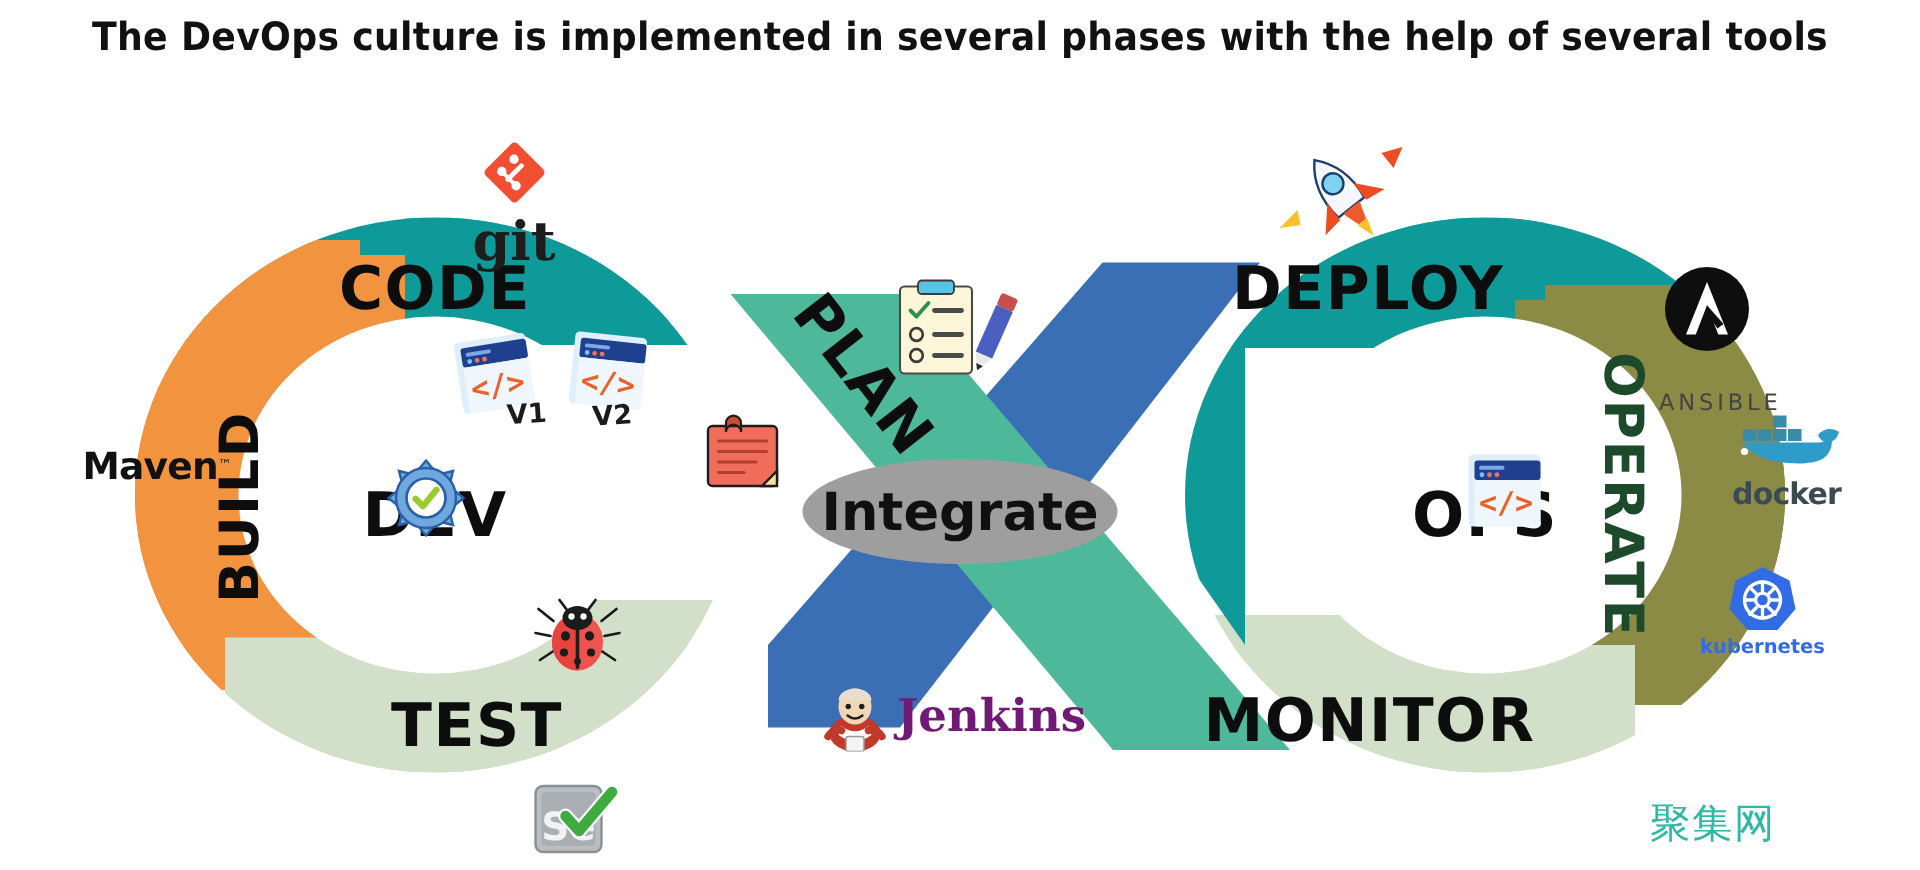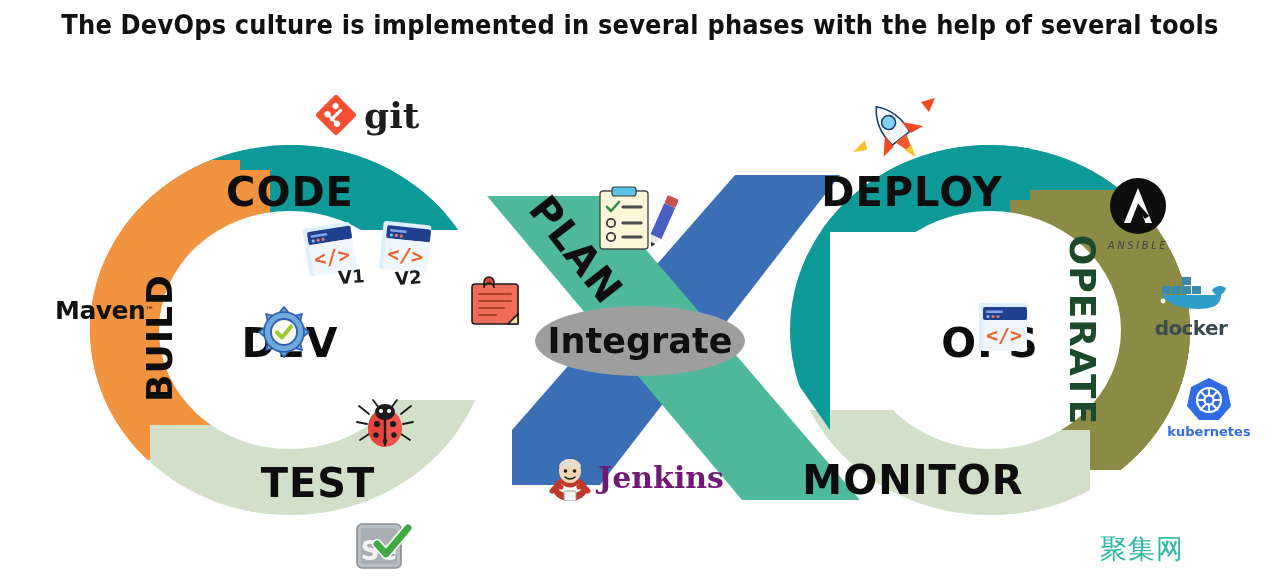--- a/index.html
+++ b/index.html
@@ -60,21 +60,21 @@
     font-weight: 700;
     fill: #101010;
     font-size: 35px;
   }
   
   .logo {
     position: absolute;
   }
   .git-logo {
     left: 315px; top: 94px;
-    display: flex; align-items: center; gap: 7px;
+    display: flex; align-items: center; gap: 7px; flex-direction: column;
   }
   .git-word {
     font-family: "DejaVu Serif", serif;
     font-weight: 700;
     font-size: 36px;
     color: #1d1d1d;
     line-height: 1;
   }
   .maven-logo { left: 55px; top: 296px; }
   .maven-word {
@@ -97,36 +97,35 @@
   .gradle-word {
     font-family: "DejaVu Sans", sans-serif;
     font-size: 25px;
     font-weight: 500;
     color: #23a84a;
     letter-spacing: -0.3px;
   }
   .ansible-logo { left: 1106px; top: 176px; text-align: center; width: 64px; }
   .ansible-word {
     font-family: "DejaVu Sans", sans-serif;
-    font-size: 10px;
+    font-size: 15px;
     letter-spacing: 2.6px;
     color: #444444;
-    margin-top: 0;
-    font-style: italic;
+    margin-top: 18px;
   }
   .docker-logo { left: 1150px; top: 270px; text-align: center; width: 82px; }
   .docker-word {
     font-family: "DejaVu Sans", sans-serif;
     font-size: 20px;
     font-weight: 600;
     color: #3a4b52;
     letter-spacing: -0.6px;
     margin-top: -2px;
   }
-  .kube-logo { left: 1130px; top: 376px; text-align: center; width: 90px; margin-left: 34px; }
+  .kube-logo { left: 1130px; top: 376px; text-align: center; width: 90px; }
   .kube-word {
     font-family: "DejaVu Sans", sans-serif;
     font-size: 13px;
     font-weight: 600;
     color: #326ce5;
     margin-top: 2px;
   }
   .jenkins-logo {
     left: 548px; top: 455px;
     display: flex; align-items: center; gap: 6px;

